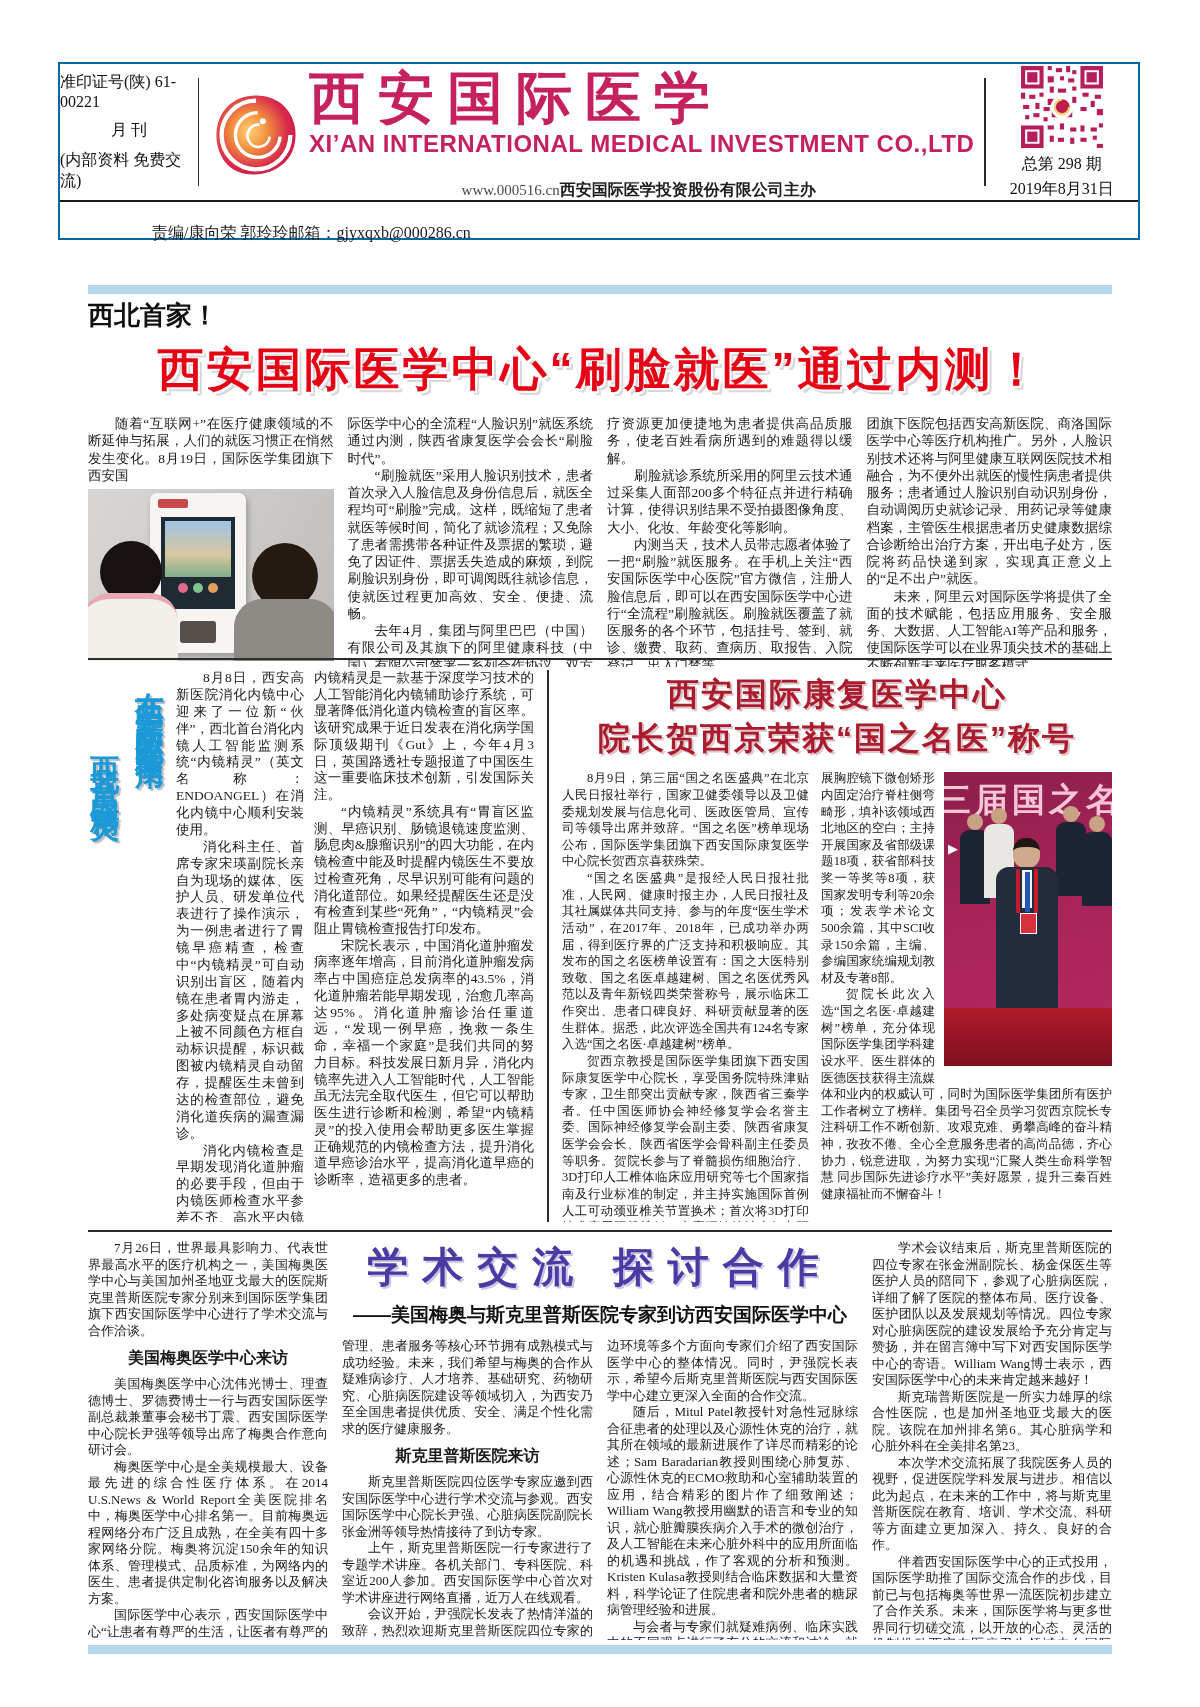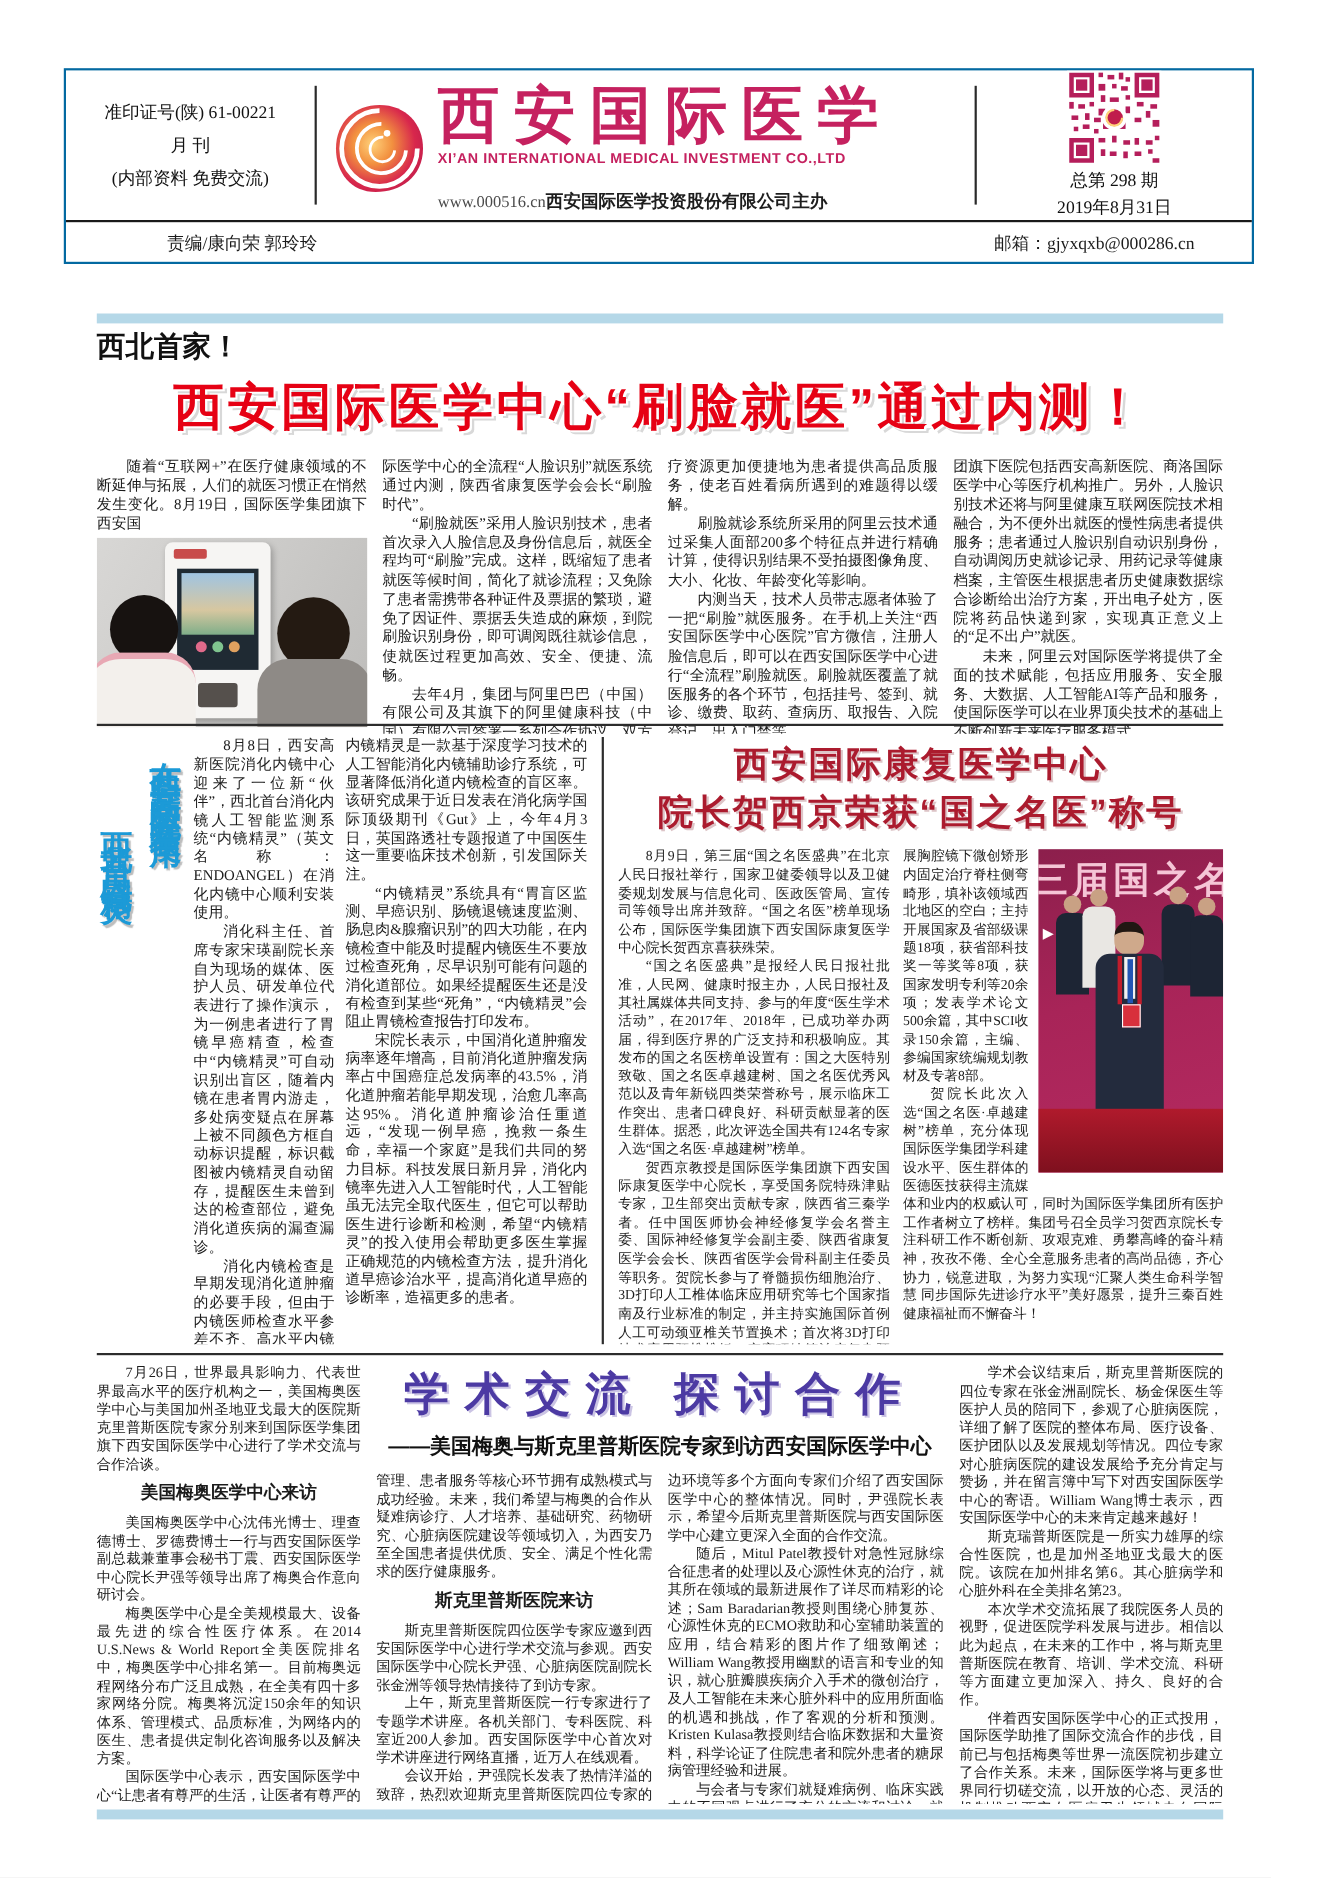--- a/index.html
+++ b/index.html
@@ -10,30 +10,30 @@
               border:2px solid #0369a1;box-sizing:border-box;background:#fff;}
   .header-top{display:flex;height:136px;align-items:stretch;}
   .h-left{width:226px;display:flex;flex-direction:column;justify-content:center;
           align-items:center;gap:9px;font-size:16px;color:#111;}
   .vdiv{width:2px;background:#2a2a2a;margin:14px 0;}
   .h-center{flex:1;display:flex;align-items:center;padding:6px 10px 0 14px;}
   .logo{width:86px;height:86px;flex:none;margin-right:10px;}
   .h-titles{flex:1;display:flex;flex-direction:column;}
   .paper-title{font-family:"Liberation Sans",sans-serif;font-weight:900;font-size:56px;
                line-height:1.05;color:#c5215f;letter-spacing:13px;white-space:nowrap;}
-  .paper-title-en{font-family:"Liberation Sans",sans-serif;font-weight:bold;font-size:13px;
+  .paper-title-en{font-family:"Liberation Sans",sans-serif;font-weight:bold;font-size:24px;
                   color:#c5215f;letter-spacing:.5px;margin-top:2px;white-space:nowrap;}
-  .h-meta-row{display:flex;justify-content:flex-start;align-items:baseline;margin-top:22px;padding-right:6px;}
+  .h-meta-row{display:flex;justify-content:center;align-items:baseline;margin-top:22px;padding-right:6px;}
   .website{font-size:15px;color:#4a4a4a;}
   .organizer{font-size:16px;font-weight:bold;color:#1d1d1d;}
   .h-right{width:250px;display:flex;flex-direction:column;align-items:center;justify-content:center;gap:4px;}
   .qr{width:86px;height:86px;}
   .issue,.pubdate{font-size:16px;color:#111;}
   .header-bottom{height:38px;border-top:2px solid #1a1a1a;display:flex;align-items:center;
-                 justify-content:space-between;padding:0 52px 0 92px;font-size:16px;}
+                 padding:12px 52px 0 92px;font-size:16px;}
   
   .bluebar{position:absolute;left:88px;width:1024px;height:9px;background:#b5d8e8;}
   .rule{position:absolute;left:88px;width:1024px;border-top:2px solid #2c2c2c;}
   .para{margin:0;text-indent:2em;text-align:justify;}
   .para.cont{text-indent:0;}
   .subhead{font-family:"Liberation Sans",sans-serif;font-weight:bold;text-align:center;
            font-size:16px;margin:9px 0 8px;}
   .tcol{overflow:hidden;}
   
   .article1{position:absolute;left:88px;top:298px;width:1024px;}

